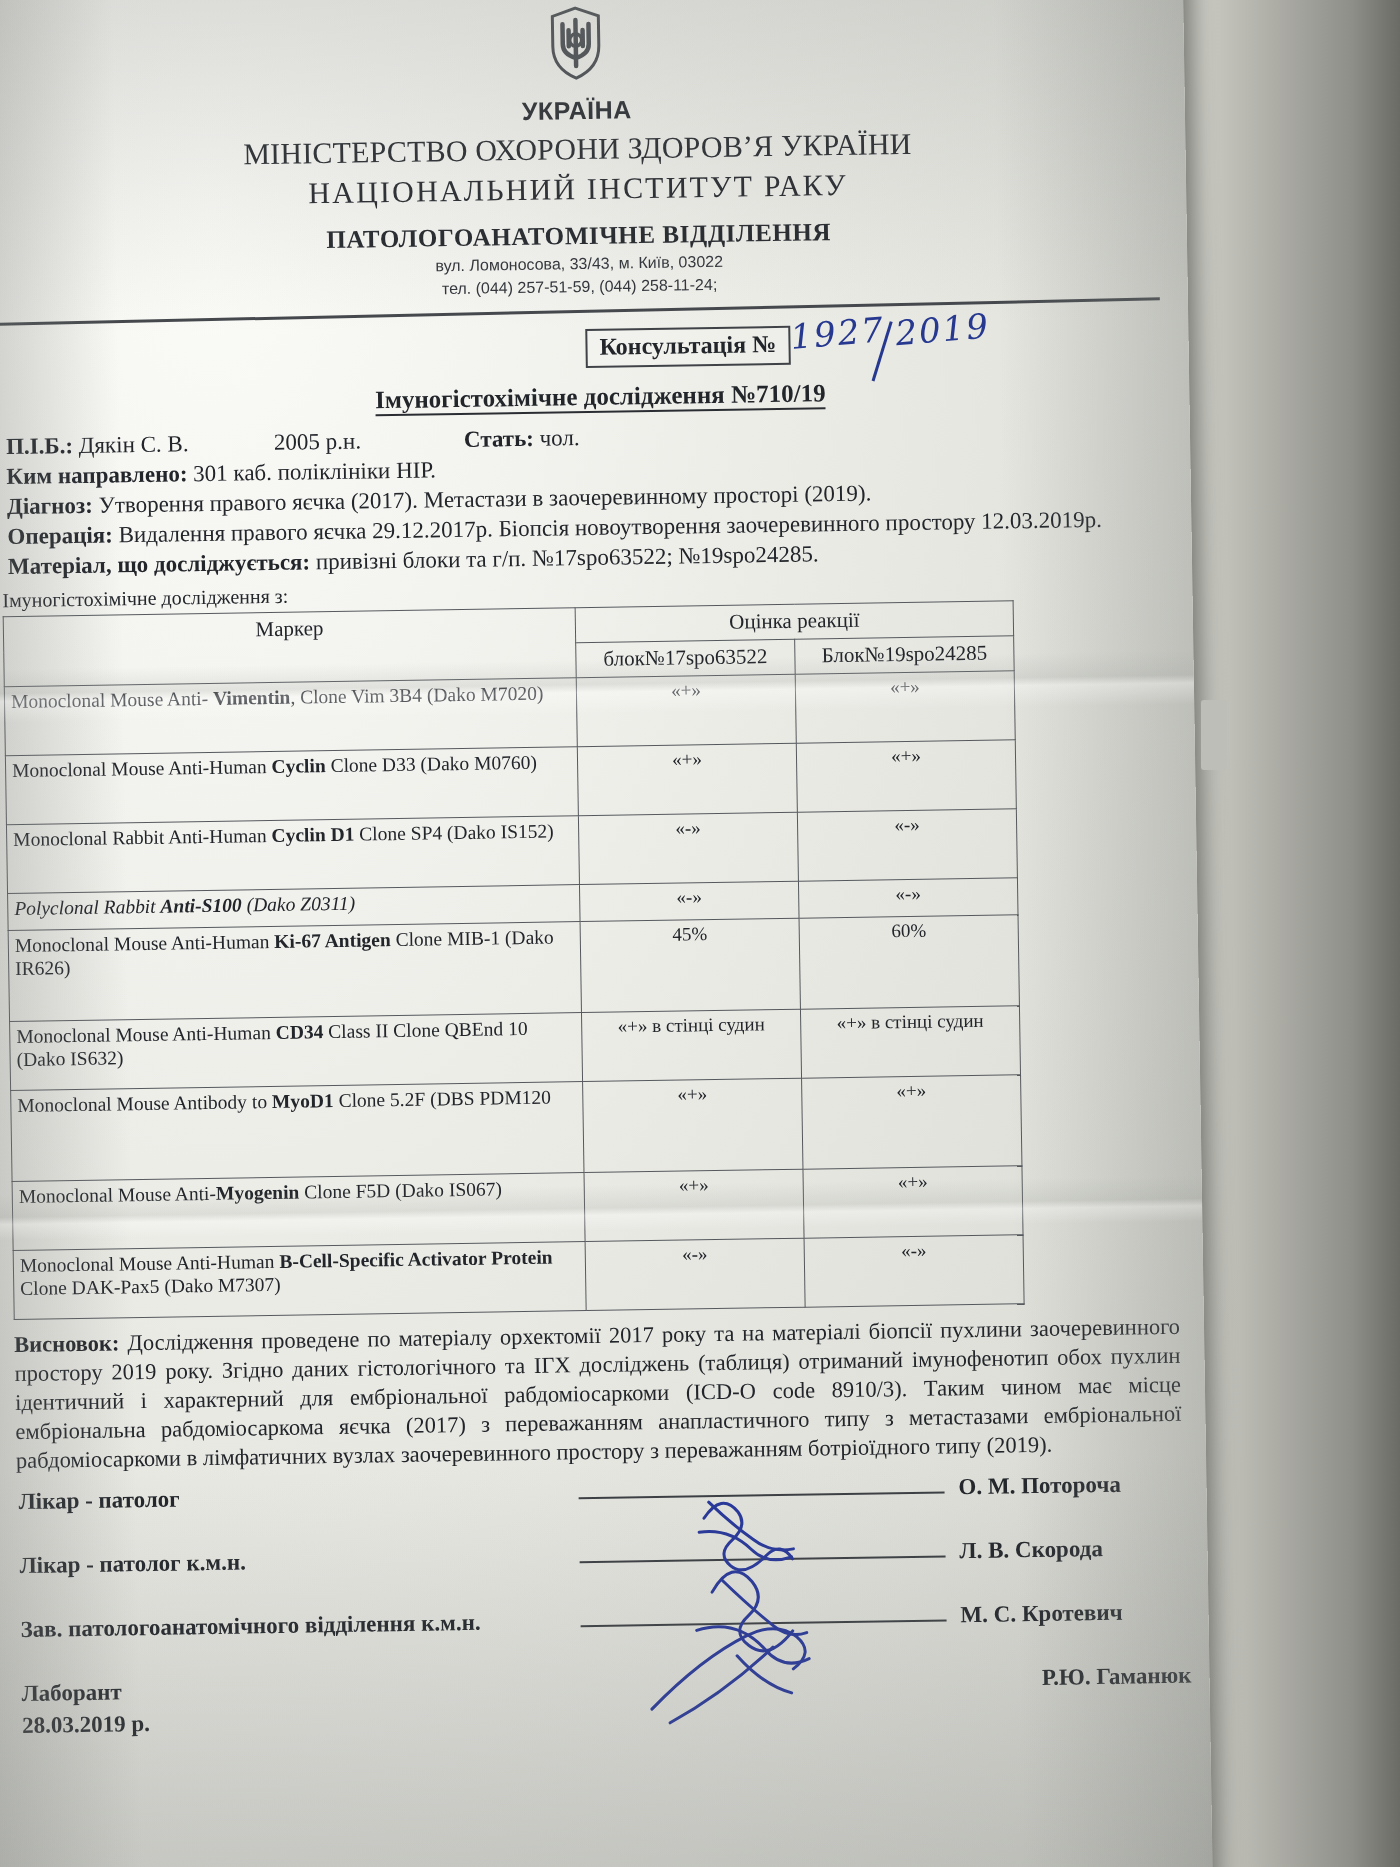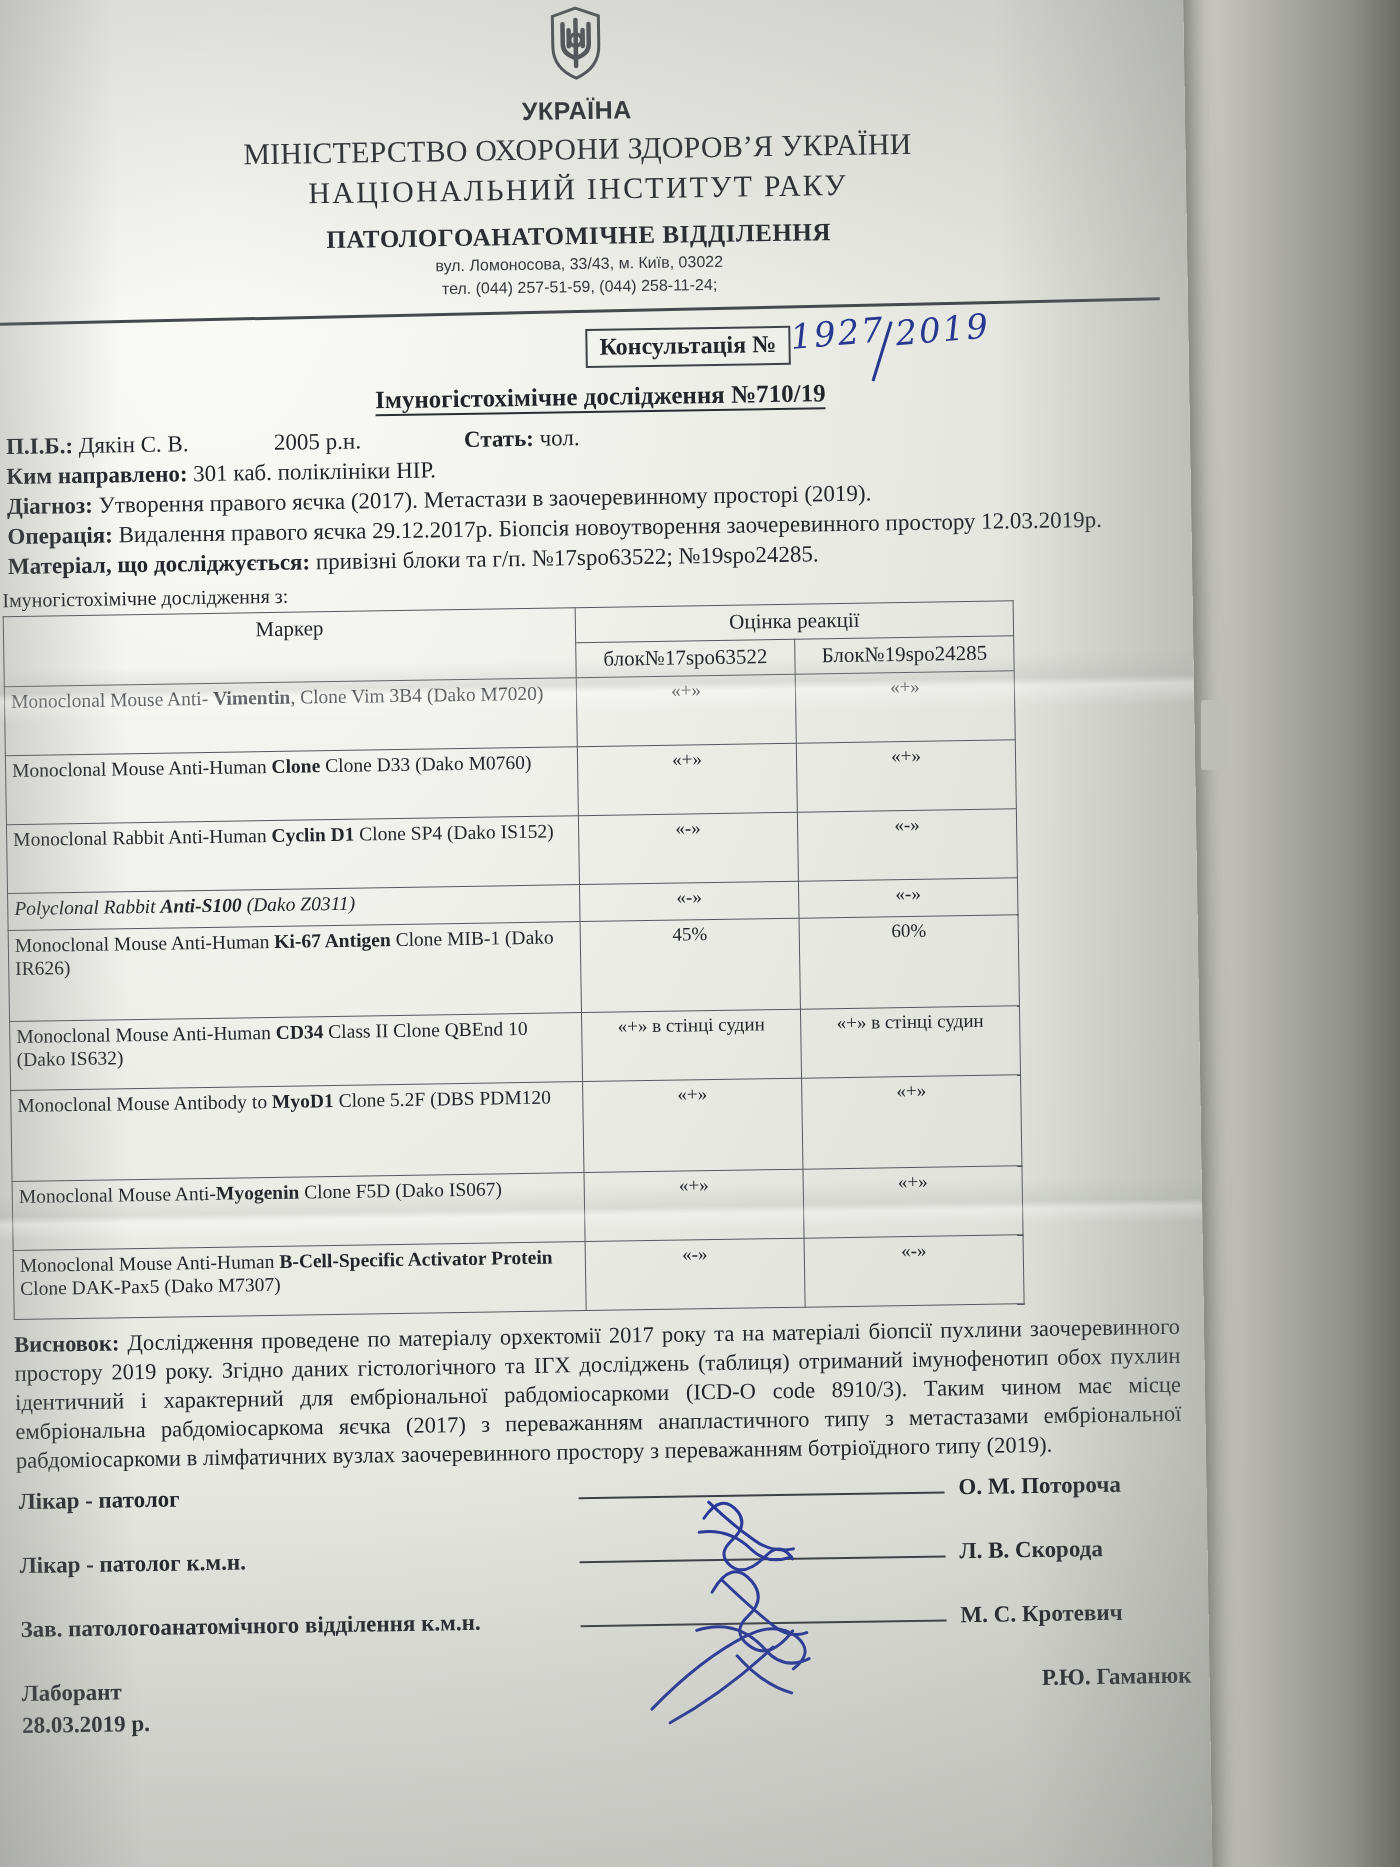--- a/index.html
+++ b/index.html
@@ -366,21 +366,21 @@
             <th>Блок№19spo24285</th>
           </tr>
         </thead>
         <tbody id="ihc-body">
             <tr class="tall">
               <td class="marker"><span>Monoclonal Mouse Anti- <b>Vimentin</b>, Clone Vim 3B4 (Dako M7020)</span></td>
               <td class="val">«+»</td>
               <td class="val">«+»</td>
             </tr>
             <tr class="tall">
-              <td class="marker"><span>Monoclonal Mouse Anti-Human <b>Clone</b> Clone D33 (Dako M0760)</span></td>
+              <td class="marker"><span>Monoclonal Mouse Anti-Human <b>Cyclin</b> Clone D33 (Dako M0760)</span></td>
               <td class="val">«+»</td>
               <td class="val">«+»</td>
             </tr>
             <tr class="tall">
               <td class="marker"><span>Monoclonal Rabbit Anti-Human <b>Cyclin D1</b> Clone SP4 (Dako IS152)</span></td>
               <td class="val">«-»</td>
               <td class="val">«-»</td>
             </tr>
             <tr class="short">
               <td class="marker"><i>Polyclonal Rabbit <b>Anti-S100</b> (Dako Z0311)</i></td>

